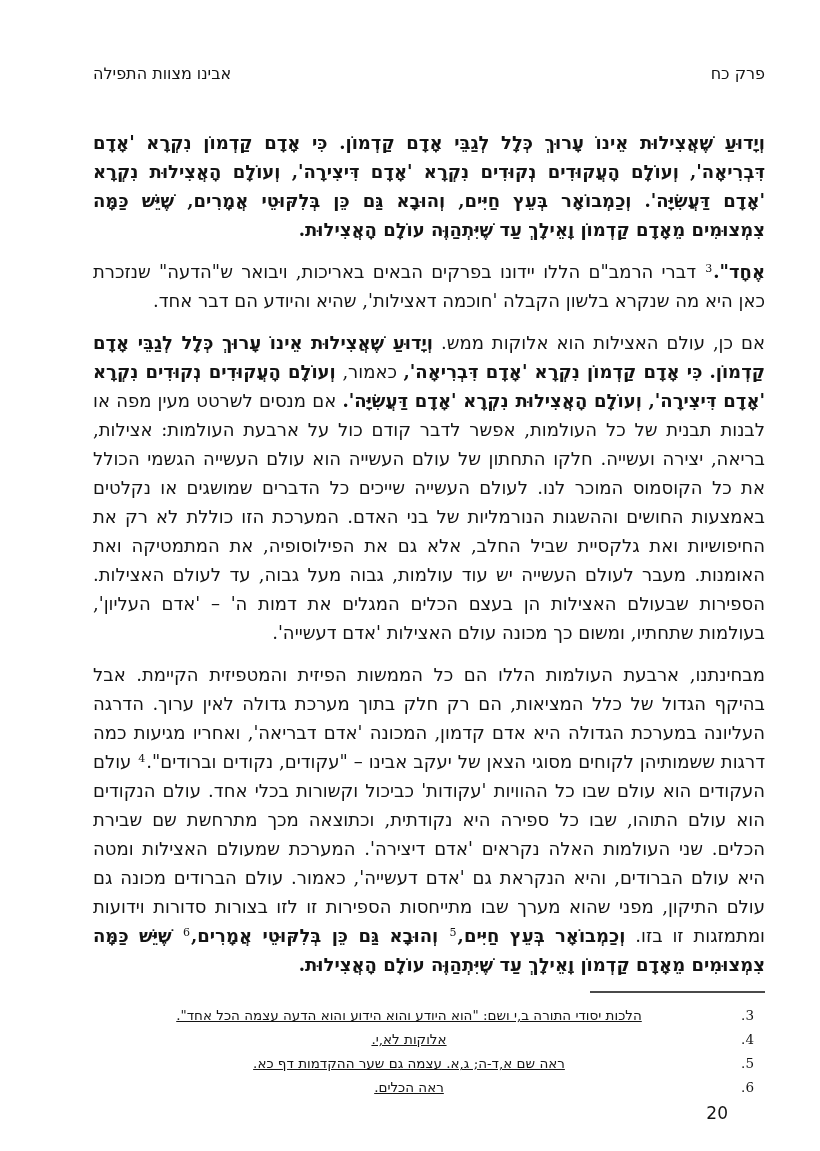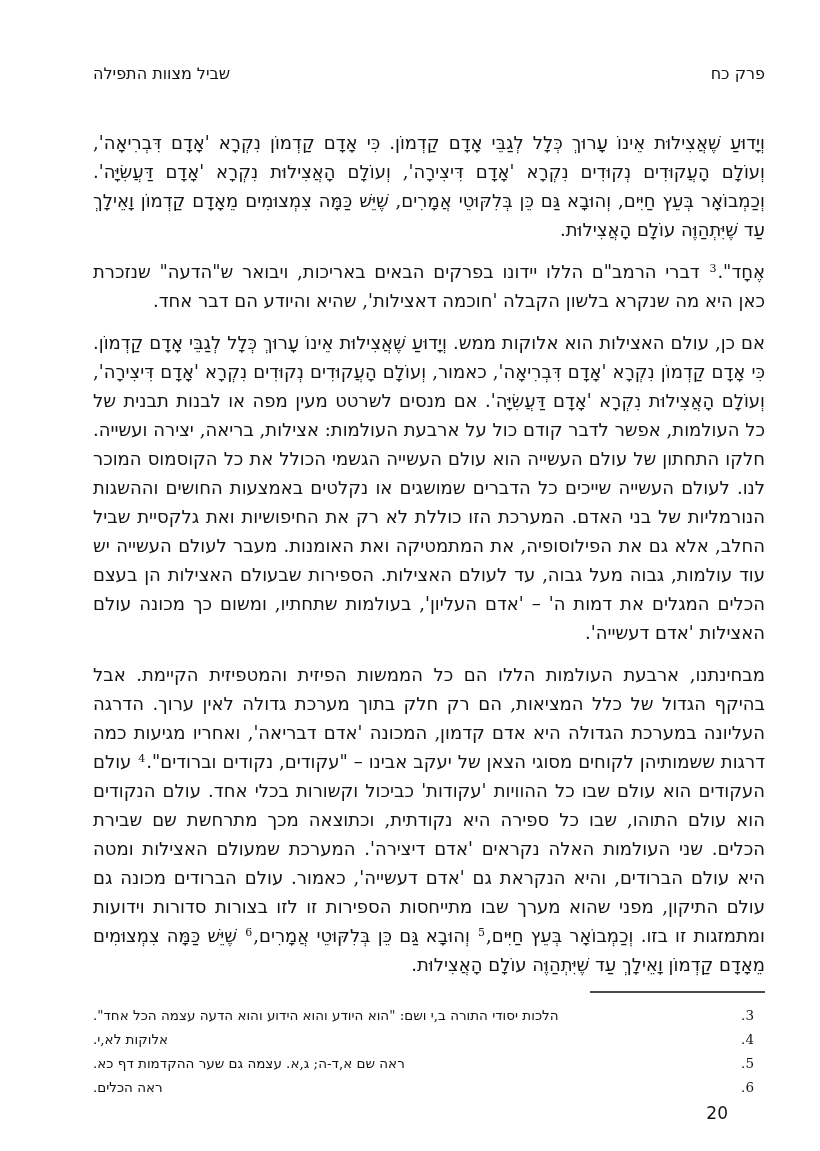--- a/index.html
+++ b/index.html
@@ -8,39 +8,39 @@
     padding:64px 55px 24px 93px;
     display:flex; flex-direction:column; direction:rtl;
     font-family:"DejaVu Serif","DejaVu Sans",serif;
     color:#141414; overflow:hidden;
   }
   .header { display:flex; justify-content:space-between; align-items:baseline;
             font-size:16px; line-height:20px; margin-bottom:44px; }
   .content { font-size:18px; line-height:29px; text-align:justify; text-justify:inter-word; }
   .para { margin:0 0 13px 0; }
   .para.p-last { margin-bottom:0; }
-  .bq { font-weight:normal; }
+  .bq { font-weight:bold; }
   sup.fnm { font-size:11px; line-height:0; vertical-align:6px; margin:0 1px; font-weight:normal; }
   .footer { margin-top:auto; }
   .fn-sep { width:175px; height:0; border-top:2px solid #4a4a4a; margin:0 0 13px 0; }
   .fn-row { display:flex; font-size:13.5px; line-height:19px; margin-bottom:5px; padding-right:11px; }
   .fn-num { flex:none; width:20px; margin-left:9px; text-align:right; }
-  .fn-text { flex:1; text-align:left; }
+  .fn-text { flex:1; text-align:center;text-decoration:underline; }
   .page-number { width:fit-content; margin:6px 37px 4px auto;
                  font-family:"DejaVu Sans","Liberation Sans",sans-serif;
                  font-size:17px; line-height:20px; direction:ltr; }
 </style>
 </head>
 <body>
 
 <div class="page">
 
   <div class="header">
     <span>פרק כח</span>
-    <span>שביל מצוות התפילה</span>
+    <span>אבינו מצוות התפילה</span>
   </div>
 
   <div class="content">
     <p class="para"><span class="bq">וְיָדוּעַ שֶׁאֲצִילוּת אֵינוֹ עָרוּךְ כְּלָל לְגַבֵּי אָדָם קַדְמוֹן. כִּי אָדָם קַדְמוֹן נִקְרָא 'אָדָם דִּבְרִיאָה', וְעוֹלָם הָעֲקוּדִים נְקוּדִים נִקְרָא 'אָדָם דִּיצִירָה', וְעוֹלָם הָאֲצִילוּת נִקְרָא 'אָדָם דַּעֲשִׂיָּה'. וְכַמְבוֹאָר בְּעֵץ חַיִּים, וְהוּבָא גַּם כֵּן בְּלִקּוּטֵי אֲמָרִים, שֶׁיֵּשׁ כַּמָּה צִמְצוּמִים מֵאָדָם קַדְמוֹן וָאֵילָךְ עַד שֶׁיִּתְהַוֶּה עוֹלָם הָאֲצִילוּת.</span></p>
     <p class="para"><span class="bq">אֶחָד".</span><sup class="fnm">3</sup><span> דברי הרמב"ם הללו יידונו בפרקים הבאים באריכות, ויבואר ש"הדעה" שנזכרת כאן היא מה שנקרא בלשון הקבלה 'חוכמה דאצילות', שהיא והיודע הם דבר אחד.</span></p>
     <p class="para"><span>אם כן, עולם האצילות הוא אלוקות ממש. </span><span class="bq">וְיָדוּעַ שֶׁאֲצִילוּת אֵינוֹ עָרוּךְ כְּלָל לְגַבֵּי אָדָם קַדְמוֹן. כִּי אָדָם קַדְמוֹן נִקְרָא 'אָדָם דִּבְרִיאָה',</span><span> כאמור, </span><span class="bq">וְעוֹלָם הָעֲקוּדִים נְקוּדִים נִקְרָא 'אָדָם דִּיצִירָה', וְעוֹלָם הָאֲצִילוּת נִקְרָא 'אָדָם דַּעֲשִׂיָּה'.</span><span> אם מנסים לשרטט מעין מפה או לבנות תבנית של כל העולמות, אפשר לדבר קודם כול על ארבעת העולמות: אצילות, בריאה, יצירה ועשייה. חלקו התחתון של עולם העשייה הוא עולם העשייה הגשמי הכולל את כל הקוסמוס המוכר לנו. לעולם העשייה שייכים כל הדברים שמושגים או נקלטים באמצעות החושים וההשגות הנורמליות של בני האדם. המערכת הזו כוללת לא רק את החיפושיות ואת גלקסיית שביל החלב, אלא גם את הפילוסופיה, את המתמטיקה ואת האומנות. מעבר לעולם העשייה יש עוד עולמות, גבוה מעל גבוה, עד לעולם האצילות. הספירות שבעולם האצילות הן בעצם הכלים המגלים את דמות ה' – 'אדם העליון', בעולמות שתחתיו, ומשום כך מכונה עולם האצילות 'אדם דעשייה'.</span></p>
     <p class="para p-last"><span>מבחינתנו, ארבעת העולמות הללו הם כל הממשות הפיזית והמטפיזית הקיימת. אבל בהיקף הגדול של כלל המציאות, הם רק חלק בתוך מערכת גדולה לאין ערוך. הדרגה העליונה במערכת הגדולה היא אדם קדמון, המכונה 'אדם דבריאה', ואחריו מגיעות כמה דרגות ששמותיהן לקוחים מסוגי הצאן של יעקב אבינו – "עקודים, נקודים וברודים".</span><sup class="fnm">4</sup><span> עולם העקודים הוא עולם שבו כל ההוויות 'עקודות' כביכול וקשורות בכלי אחד. עולם הנקודים הוא עולם התוהו, שבו כל ספירה היא נקודתית, וכתוצאה מכך מתרחשת שם שבירת הכלים. שני העולמות האלה נקראים 'אדם דיצירה'. המערכת שמעולם האצילות ומטה היא עולם הברודים, והיא הנקראת גם 'אדם דעשייה', כאמור. עולם הברודים מכונה גם עולם התיקון, מפני שהוא מערך שבו מתייחסות הספירות זו לזו בצורות סדורות וידועות ומתמזגות זו בזו. </span><span class="bq">וְכַמְבוֹאָר בְּעֵץ חַיִּים,</span><sup class="fnm">5</sup><span class="bq"> וְהוּבָא גַּם כֵּן בְּלִקּוּטֵי אֲמָרִים,</span><sup class="fnm">6</sup><span class="bq"> שֶׁיֵּשׁ כַּמָּה צִמְצוּמִים מֵאָדָם קַדְמוֹן וָאֵילָךְ עַד שֶׁיִּתְהַוֶּה עוֹלָם הָאֲצִילוּת.</span></p>
   </div>
 
   <div class="footer">

